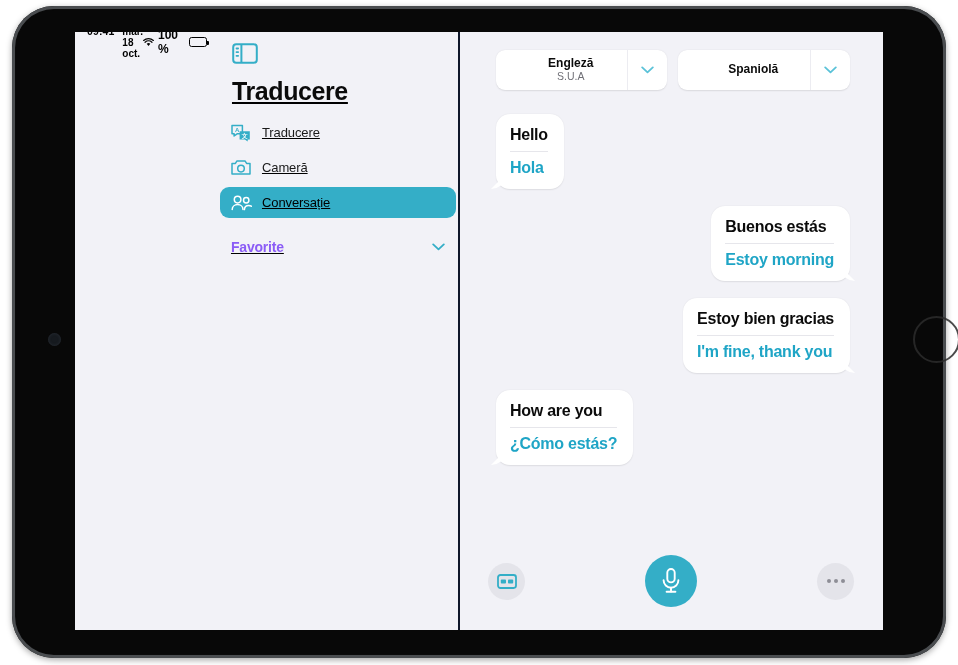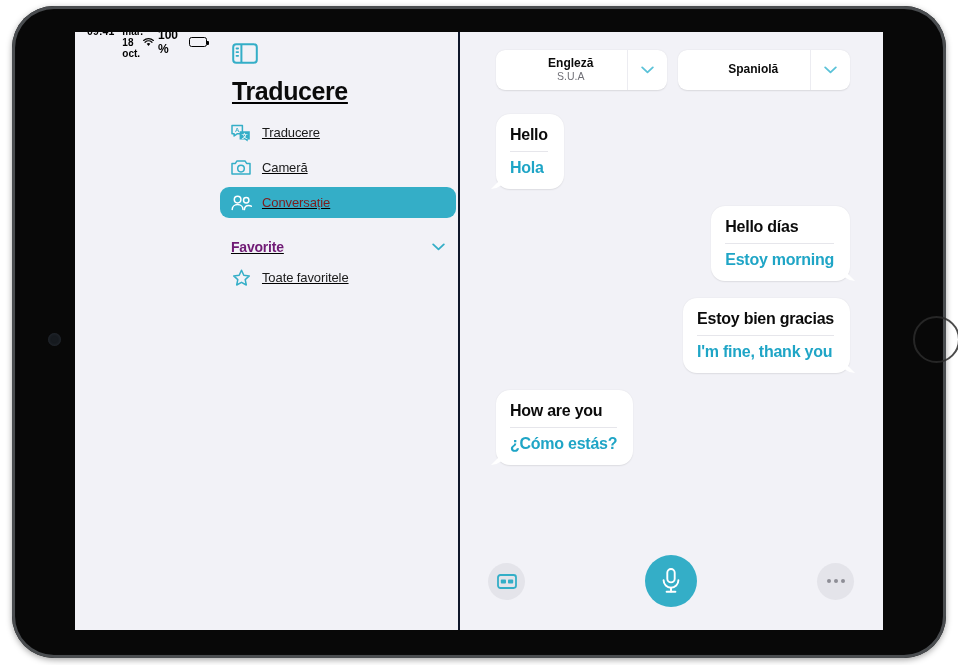--- a/index.html
+++ b/index.html
@@ -149,41 +149,41 @@
     border-radius: 9px;
     margin-bottom: 4px;
     cursor: pointer;
   }
   .nav-item .nav-label {
     font-size: 13px;
     color: #1a1a1a;
     letter-spacing: -0.1px;
   }
   .nav-item.selected { background: #34aec7; }
-  .nav-item.selected .nav-label { color: #7f1d1d; }
+  .nav-item.selected .nav-label { color: #000000; }
   .nav-icon {
     width: 21px;
     height: 19px;
     display: flex;
     align-items: center;
     justify-content: center;
     flex: 0 0 21px;
   }
   .section-header {
     display: flex;
     align-items: center;
     height: 30px;
     padding: 0 11px;
     margin-top: 10px;
     cursor: pointer;
   }
   .section-header .sec-title {
     font-size: 14px;
     font-weight: bold;
-    color: #701a75;
+    color: #8b5cf6;
     letter-spacing: -0.2px;
     flex: 1;
   }
 
   
   .main {
     flex: 1;
     background: #f2f2f7;
     position: relative;
     display: flex;
@@ -415,28 +415,20 @@
         <span class="nav-label">Conversație</span>
       </div>
 
       <div class="section-header">
         <span class="sec-title">Favorite</span>
         <svg width="13" height="8" viewBox="0 0 13 8">
           <path d="M1.2 1.4 L6.5 6.3 L11.8 1.4" fill="none" stroke="#34aec7" stroke-width="1.8" stroke-linecap="round" stroke-linejoin="round"></path>
         </svg>
       </div>
 
-      <div class="nav-item">
-        <span class="nav-icon">
-          <svg width="19" height="18" viewBox="0 0 19 18">
-            <path d="M9.5 1.3 11.8 6.3 17.3 6.9 13.2 10.6 14.3 16 9.5 13.3 4.7 16 5.8 10.6 1.7 6.9 7.2 6.3Z" fill="none" stroke="#34aec7" stroke-width="1.5" stroke-linejoin="round"></path>
-          </svg>
-        </span>
-        <span class="nav-label">Toate favoritele</span>
-      </div>
     </div>
 
     <div class="main">
 
       <div class="drag-handle">
         <span></span>
         <span></span>
         <span></span>
       </div>
 
@@ -470,21 +462,21 @@
         <div class="msg-row left">
           <div class="bubble tail-left">
             <div class="orig">Hello</div>
             <div class="divider"></div>
             <div class="trans">Hola</div>
           </div>
         </div>
 
         <div class="msg-row right">
           <div class="bubble tail-right">
-            <div class="orig">Hello días</div>
+            <div class="orig">Buenos estás</div>
             <div class="divider"></div>
             <div class="trans">Estoy morning</div>
           </div>
         </div>
 
         <div class="msg-row right">
           <div class="bubble tail-right">
             <div class="orig">Estoy bien gracias</div>
             <div class="divider"></div>
             <div class="trans">I'm fine, thank you</div>

